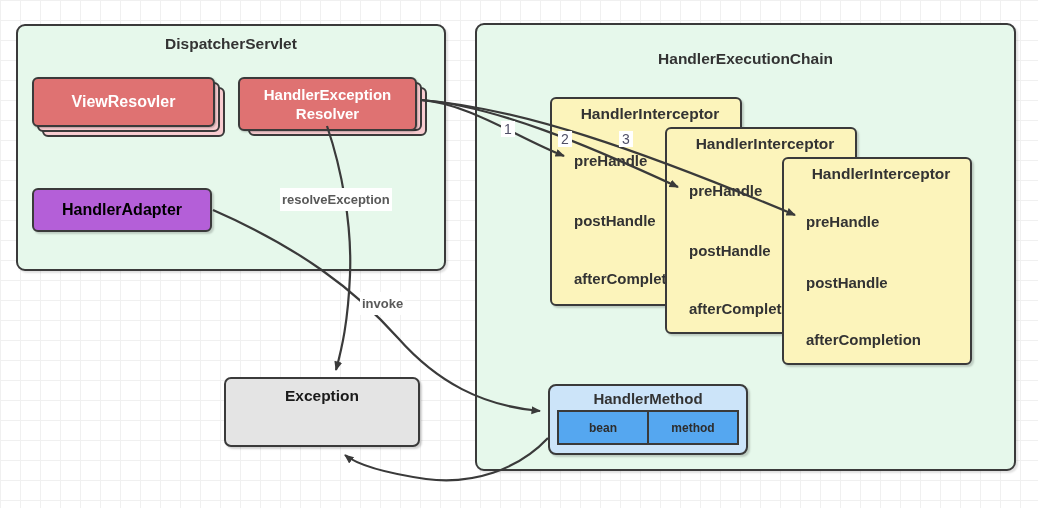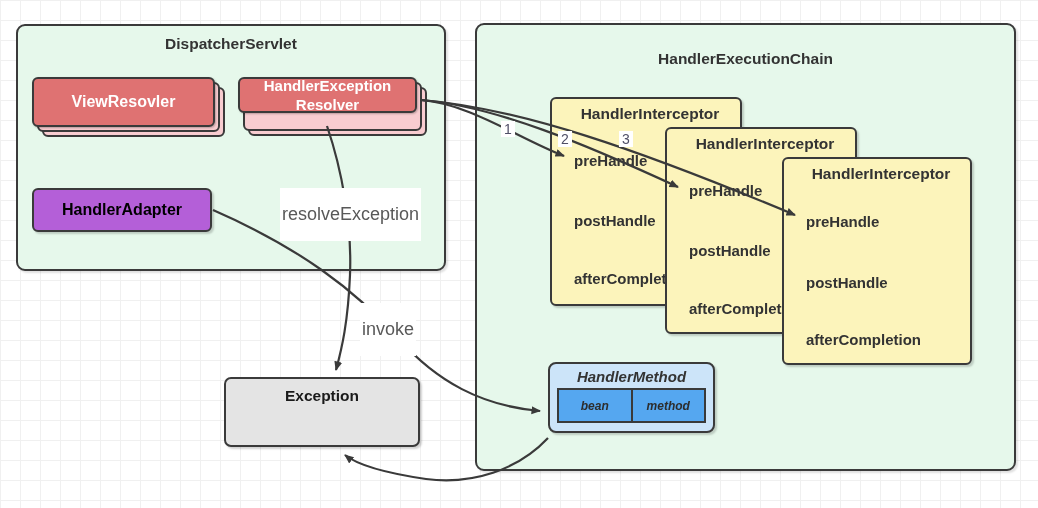--- a/index.html
+++ b/index.html
@@ -74,22 +74,22 @@
   .hm-cell:first-child{border-right:2px solid var(--border-color,#3a3a3a);}
   .exception{
     background:var(--exception-fill,#e4e4e4);
     text-align:center;font-weight:bold;font-size:15.5px;color:#1a1a1a;
     padding-top:8px;border-width:2.5px;border-radius:7px;
   }
   .edges{position:absolute;left:0;top:0;z-index:20;pointer-events:none;}
   .edges path{stroke:var(--edge-color,#3a3a3a);stroke-width:2.2;fill:none;}
   .edges .head{fill:var(--edge-color,#3a3a3a);stroke:none;}
   .edge-label{
-    position:absolute;z-index:30;background:#fff;padding:16px 2px;
-    font-size:18px;color:var(--label-color,#595959);white-space:nowrap;
+    position:absolute;z-index:30;background:#fff;padding:4px 2px;
+    font-size:13px;color:var(--label-color,#595959);white-space:nowrap;font-weight:bold;
   }
   .seq-label{
     position:absolute;z-index:30;background:#fff;padding:0 3px;
     font-size:14px;color:var(--seq-label-color,#4f4f66);
   }
 </style>
 </head>
 <body>
 
 <div class="canvas">
@@ -104,21 +104,21 @@
 
   <div class="stack-wrap" style="left:32px;top:77px;width:195px;height:60px;">
     <div class="stack-layer" style="left:10px;top:10px;width:183px;height:50px;"></div>
     <div class="stack-layer" style="left:5px;top:5px;width:183px;height:50px;"></div>
     <div class="stack-main" style="left:0;top:0;width:183px;height:50px;">ViewResovler</div>
   </div>
 
   <div class="stack-wrap" style="left:238px;top:77px;width:189px;height:59px;">
     <div class="stack-layer" style="left:10px;top:10px;width:179px;height:49px;"></div>
     <div class="stack-layer" style="left:5px;top:5px;width:179px;height:49px;"></div>
-    <div class="stack-main" style="left:0;top:0;width:179px;height:36px;">
+    <div class="stack-main" style="left:0;top:0;width:179px;height:54px;">
       <div class="two-line">HandlerException Resolver</div>
     </div>
   </div>
 
   <div class="solid-box adapter" style="left:32px;top:188px;width:180px;height:44px;">HandlerAdapter</div>
 
   <div class="solid-box interceptor" style="left:550px;top:97px;width:192px;height:209px;">
     <div class="i-title">HandlerInterceptor</div>
     <div class="i-method" style="top:53px;">preHandle</div>
     <div class="i-method" style="top:113px;">postHandle</div>
@@ -132,21 +132,21 @@
     <div class="i-method" style="top:171px;">afterCompletion</div>
   </div>
 
   <div class="solid-box interceptor" style="left:782px;top:157px;width:190px;height:208px;">
     <div class="i-title">HandlerInterceptor</div>
     <div class="i-method" style="top:54px;">preHandle</div>
     <div class="i-method" style="top:115px;">postHandle</div>
     <div class="i-method" style="top:172px;">afterCompletion</div>
   </div>
 
-  <div class="solid-box handler-method" style="left:548px;top:362px;width:167px;height:71px;font-style:italic;">
+  <div class="solid-box handler-method" style="left:548px;top:384px;width:200px;height:71px;">
     <div class="hm-title">HandlerMethod</div>
     <div class="hm-row">
       <div class="hm-cell">bean</div>
       <div class="hm-cell">method</div>
     </div>
   </div>
 
   <div class="solid-box exception" style="left:224px;top:377px;width:196px;height:70px;">Exception</div>
 
   <svg class="edges" width="1038" height="508" viewBox="0 0 1038 508">
@@ -157,18 +157,18 @@
     </defs>
     <path d="M421,100 C470,104 516,137 564,156" marker-end="url(#arrow)"></path>
     <path d="M421,100 C495,106 585,144 678,187" marker-end="url(#arrow)"></path>
     <path d="M421,100 C520,108 640,150 795,215" marker-end="url(#arrow)"></path>
     <path d="M327,126 C342,170 352,225 350,275 C348,322 342,348 336,370" marker-end="url(#arrow)"></path>
     <path d="M213,210 C300,248 355,290 398,338 C437,382 482,406 540,411" marker-end="url(#arrow)"></path>
     <path d="M548,438 C518,470 472,485 426,479 C392,474 360,467 345,455" marker-end="url(#arrow)"></path>
   </svg>
 
   <div class="edge-label" style="left:280px;top:188px;">resolveException</div>
-  <div class="edge-label" style="left:360px;top:303px;">invoke</div>
+  <div class="edge-label" style="left:360px;top:292px;">invoke</div>
   <div class="seq-label" style="left:501px;top:121px;">1</div>
   <div class="seq-label" style="left:558px;top:131px;">2</div>
   <div class="seq-label" style="left:619px;top:131px;">3</div>
 
 </div>
 
 </body></html>

